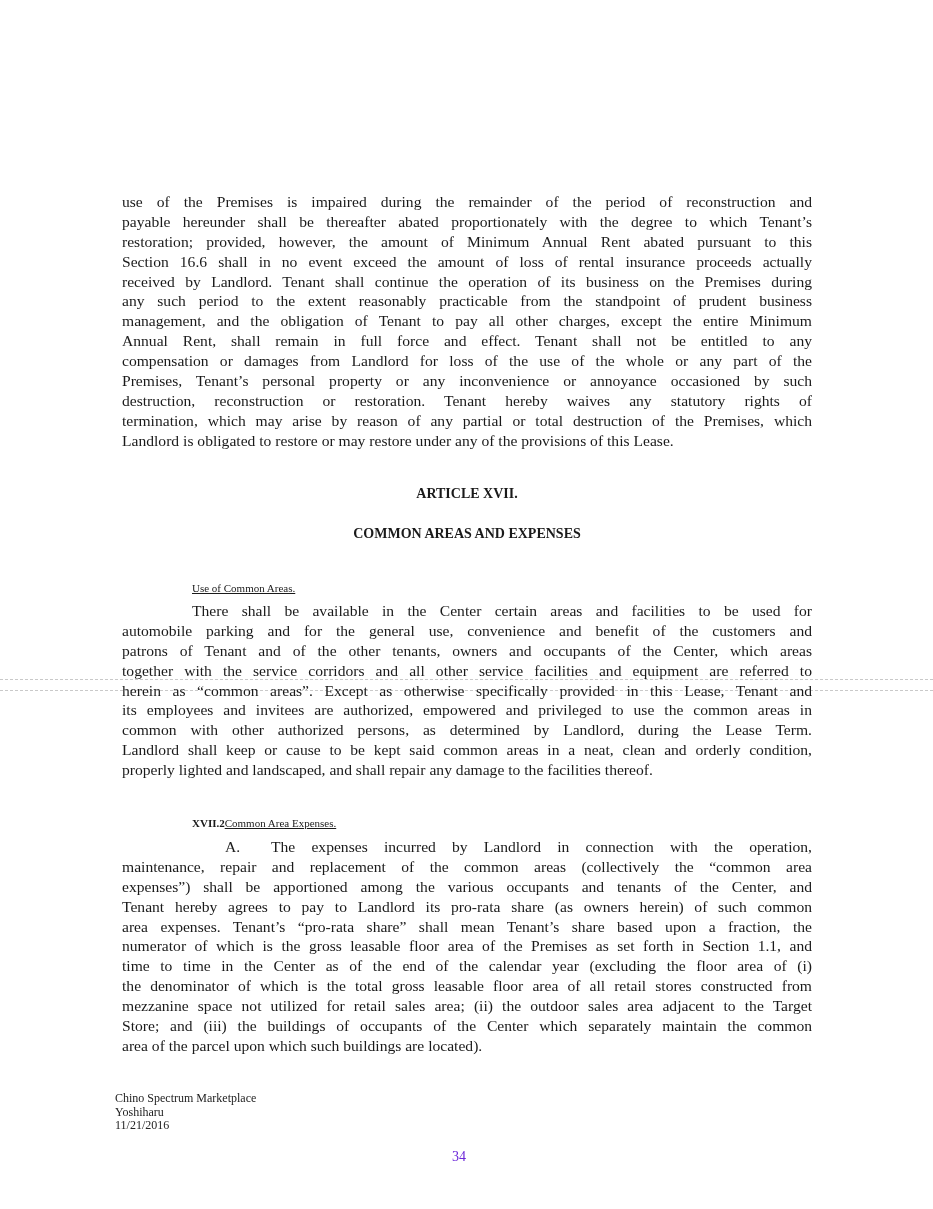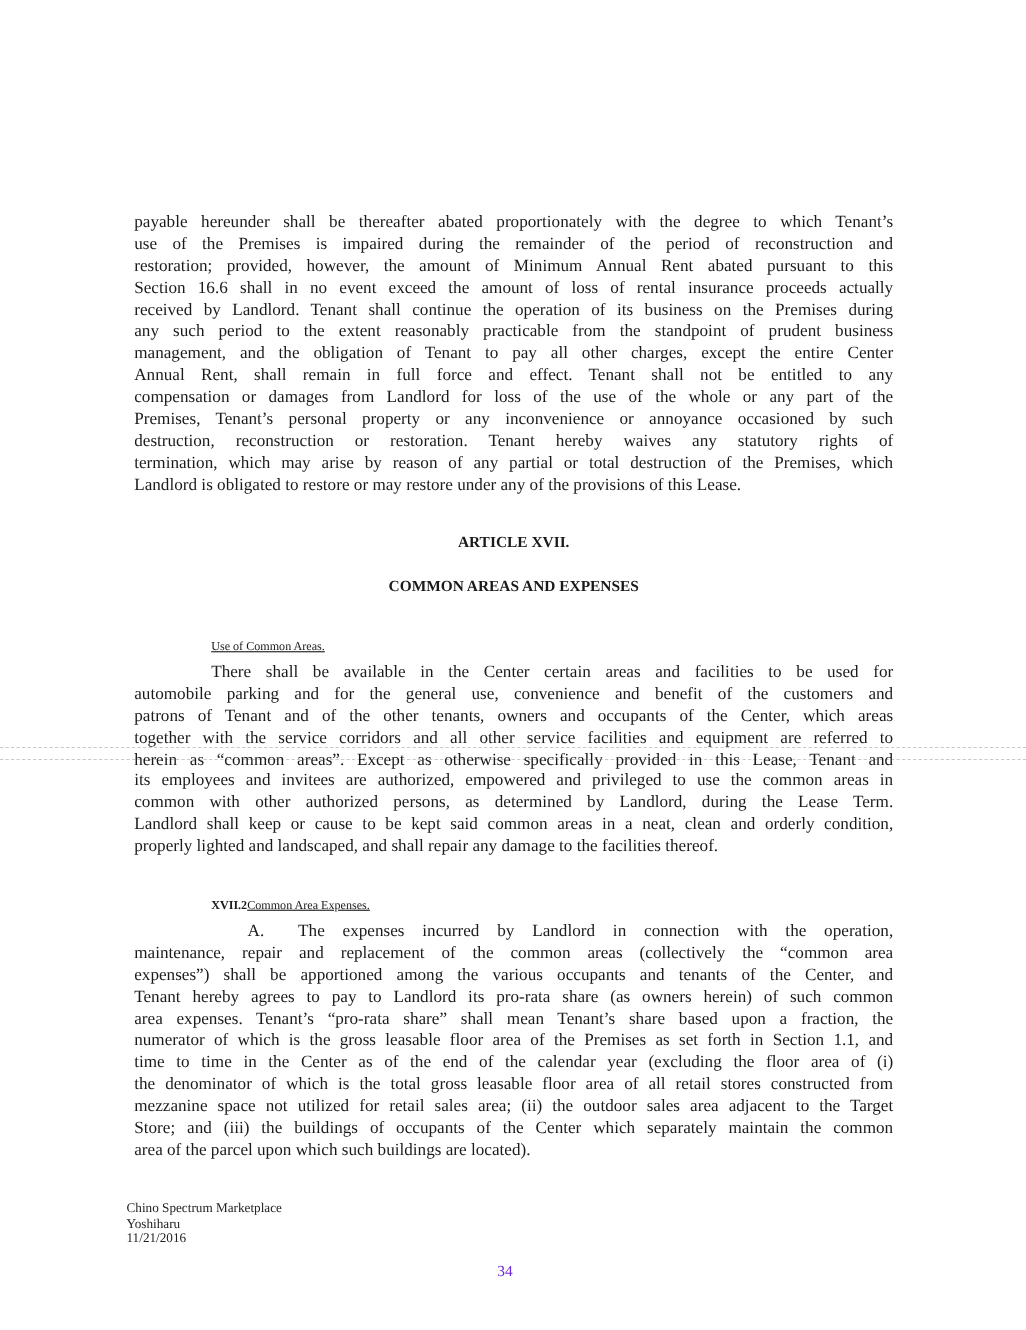--- a/index.html
+++ b/index.html
@@ -86,27 +86,27 @@
   </style>
 </head>
 <body>
 
 <div class="page">
 
   <div class="scan-line" style="top:679px;"></div>
   <div class="scan-line" style="top:690px;"></div>
 
   <div class="para" style="top:192px;">
+    <span class="ln">use of the Premises is impaired during the remainder of the period of reconstruction and</span>
     <span class="ln">payable hereunder shall be thereafter abated proportionately with the degree to which Tenant’s</span>
-    <span class="ln">use of the Premises is impaired during the remainder of the period of reconstruction and</span>
     <span class="ln">restoration; provided, however, the amount of Minimum Annual Rent abated pursuant to this</span>
     <span class="ln">Section 16.6 shall in no event exceed the amount of loss of rental insurance proceeds actually</span>
     <span class="ln">received by Landlord.  Tenant shall continue the operation of its business on the Premises during</span>
     <span class="ln">any such period to the extent reasonably practicable from the standpoint of prudent business</span>
-    <span class="ln">management, and the obligation of Tenant to pay all other charges, except the entire Center</span>
+    <span class="ln">management, and the obligation of Tenant to pay all other charges, except the entire Minimum</span>
     <span class="ln">Annual Rent, shall remain in full force and effect.  Tenant shall not be entitled to any</span>
     <span class="ln">compensation or damages from Landlord for loss of the use of the whole or any part of the</span>
     <span class="ln">Premises, Tenant’s personal property or any inconvenience or annoyance occasioned by such</span>
     <span class="ln">destruction, reconstruction or restoration.  Tenant hereby waives any statutory rights of</span>
     <span class="ln">termination, which may arise by reason of any partial or total destruction of the Premises, which</span>
     <span class="ln last">Landlord is obligated to restore or may restore under any of the provisions of this Lease.</span>
   </div>
 
   <div class="heading" style="top:486px;">ARTICLE XVII.</div>
   <div class="heading" style="top:526px;">COMMON AREAS AND EXPENSES</div>

